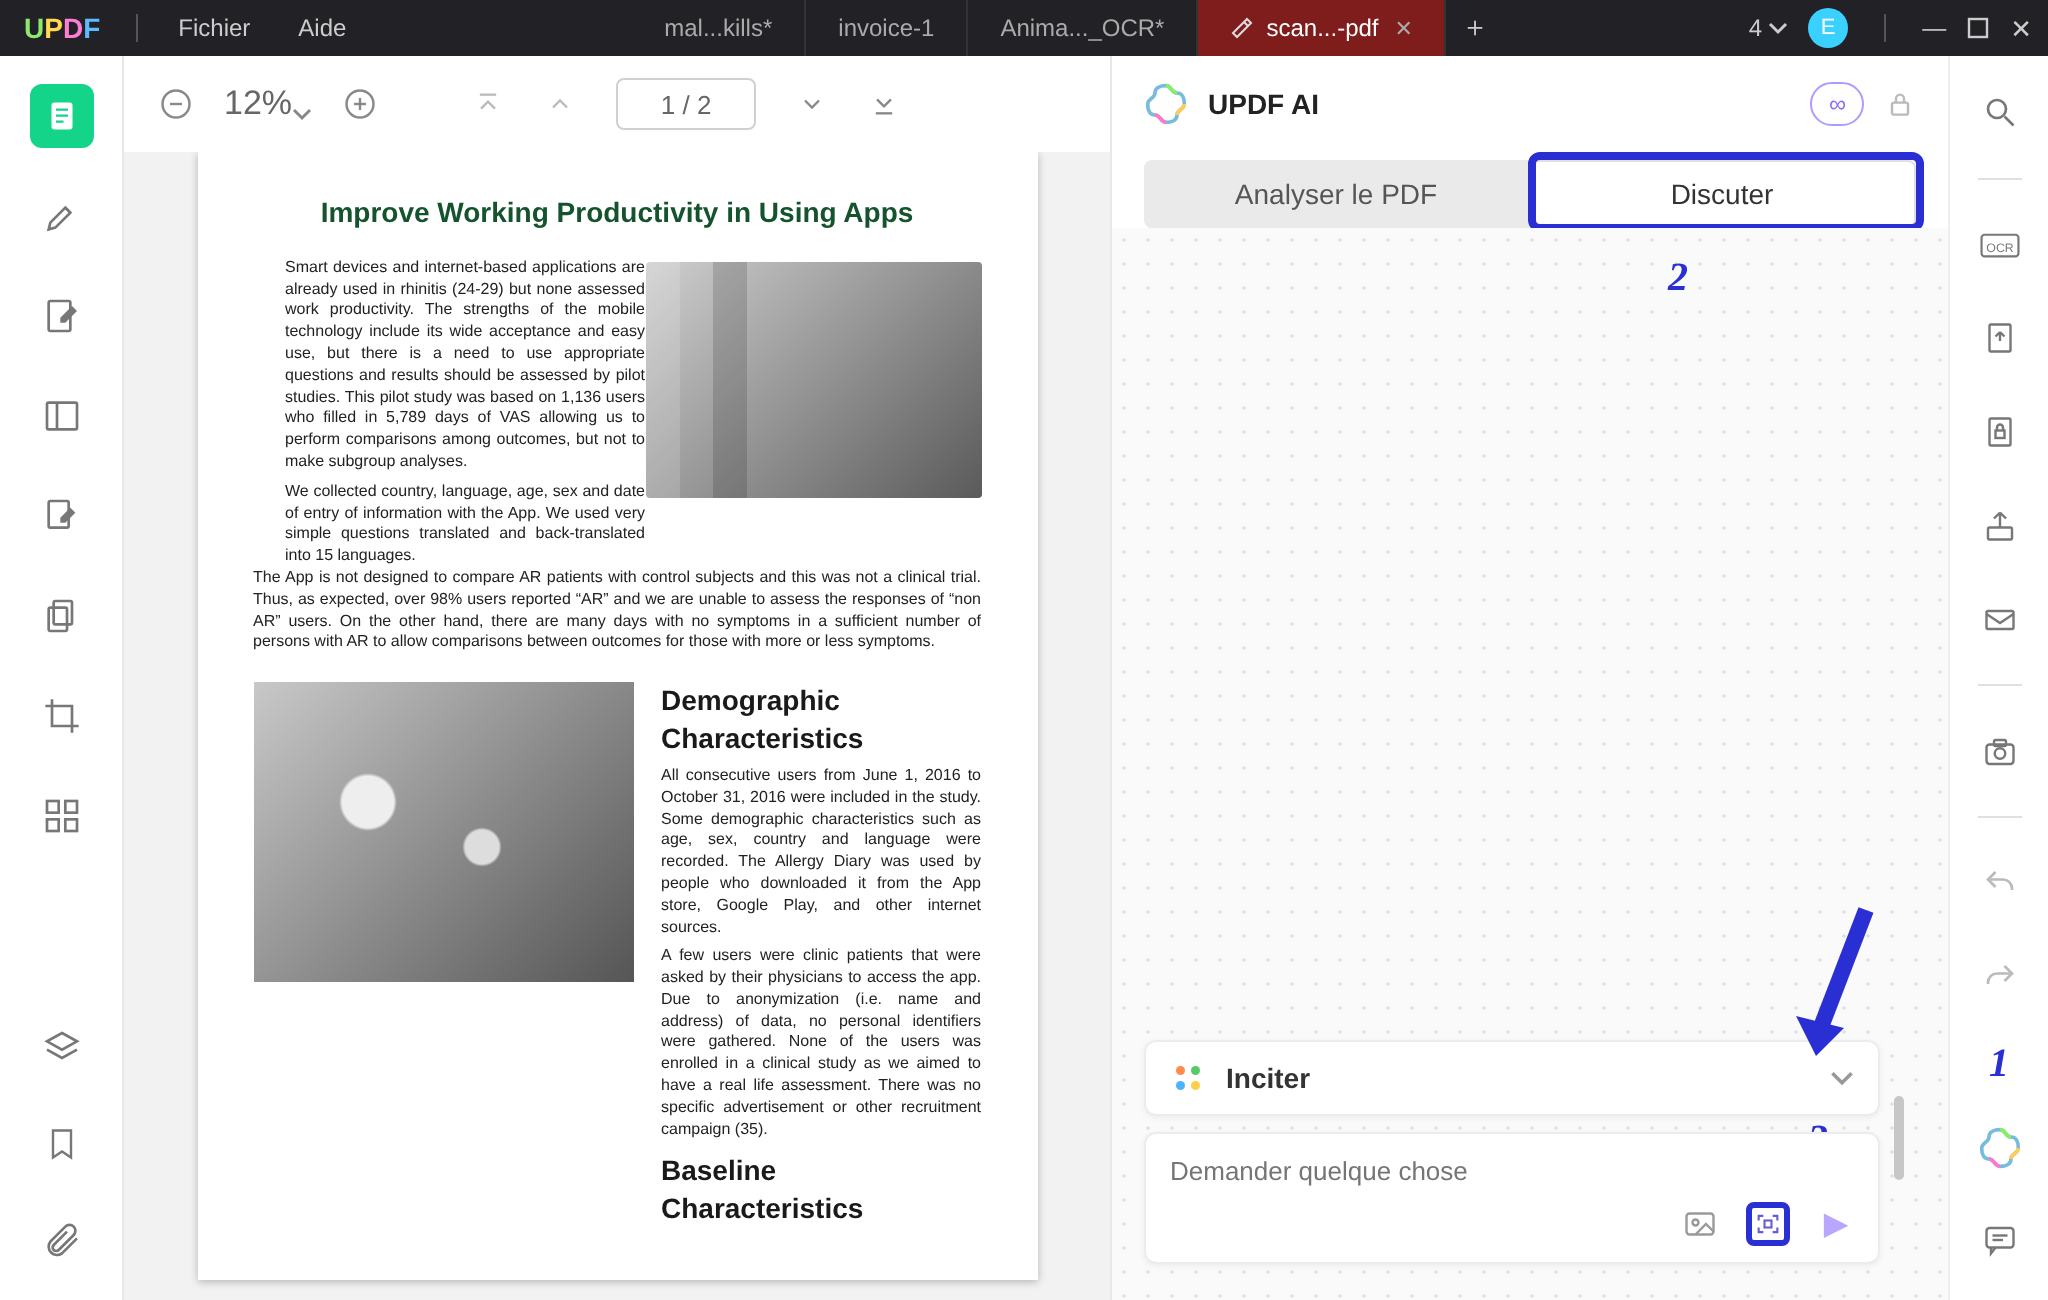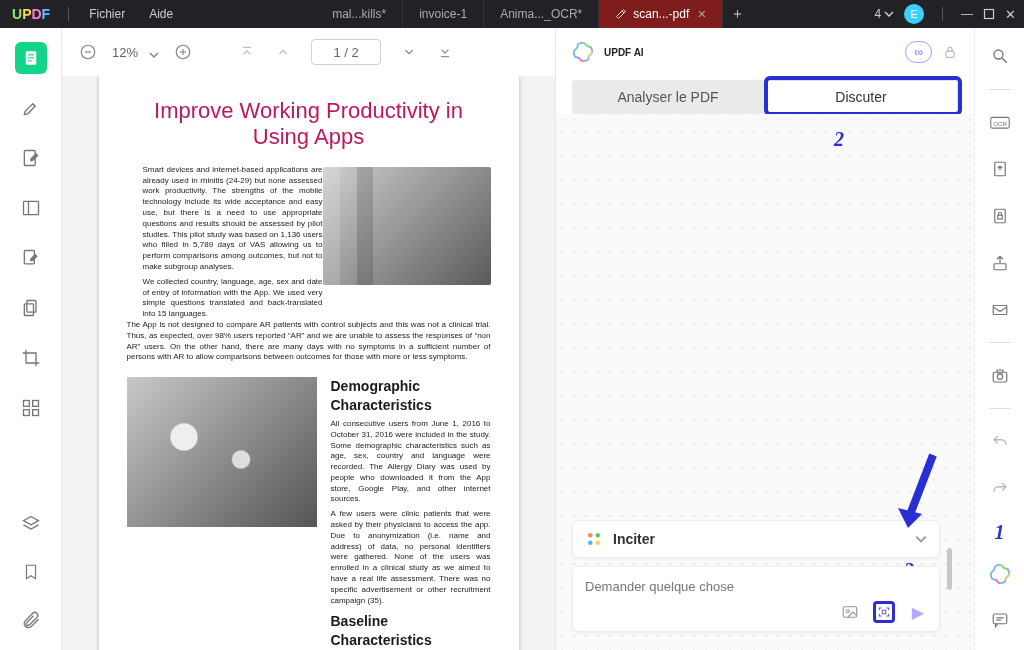--- a/index.html
+++ b/index.html
@@ -30,47 +30,47 @@
   
   .left-rail { width: 62px; border-right: 1px solid #e8e8e8; display: flex; flex-direction: column; align-items: center; padding-top: 14px; gap: 18px; }
   .rail-btn { width: 32px; height: 32px; display: flex; align-items: center; justify-content: center; color: #666; cursor: pointer; border-radius: 6px; }
   .rail-btn.active { background: #14d48a; color: #fff; }
   .rail-bottom { margin-top: auto; margin-bottom: 14px; display: flex; flex-direction: column; gap: 16px; align-items: center; }
 
   
   .viewer { flex: 1; display: flex; flex-direction: column; border-right: 1px solid #e8e8e8; min-width: 0; }
   .toolbar { height: 48px; display: flex; align-items: center; padding: 0 14px; gap: 12px; color: #666; }
   .tb-btn { width: 24px; height: 24px; display: flex; align-items: center; justify-content: center; cursor: pointer; color: #888; }
-  .zoom { font-size: 13px; display: flex; align-items: flex-end; gap: 11px; }
+  .zoom { font-size: 17px; display: flex; align-items: flex-end; gap: 0; }
   .page-box { width: 70px; height: 26px; border: 1px solid #d0d0d0; border-radius: 4px; display: flex; align-items: center; justify-content: center; font-size: 13px; margin: 0 4px; }
 
   .doc-pane { flex: 1; background: #f2f2f2; overflow: hidden; position: relative; display: flex; justify-content: center; align-items: flex-start; }
   .page { width: 420px; margin-top: 0; background: #fff; box-shadow: 0 1px 4px rgba(0,0,0,0.25); padding: 22px 28px; font-family: Georgia, 'Times New Roman', serif; color: #222; }
-  .page h1 { font-family: "Segoe UI", Arial, sans-serif; font-size: 22px; font-weight: 400; text-align: center; line-height: 1.2; margin-bottom: 14px; color: #be185d; }
+  .page h1 { font-family: "Segoe UI", Arial, sans-serif; font-size: 14px; font-weight: 700; text-align: center; line-height: 1.2; margin-bottom: 14px; color: #14532d; }
   .col2 { display: flex; gap: 0; margin-left: 16px; }
   .colL { width: 180px; font-size: 8px; text-align: justify; line-height: 1.35; }
   .colR { flex: 1; }
   .photo { background: linear-gradient(135deg,#bfbfbf,#6e6e6e); width: 100%; }
   .photo.p1 { height: 118px; margin-top: 2px; border-radius: 2px; background:
      linear-gradient(90deg, rgba(255,255,255,0.15) 0 10%, transparent 10% 20%, rgba(0,0,0,0.15) 20% 30%, transparent 30%),
      linear-gradient(135deg,#cfcfcf,#5a5a5a); }
   .para { font-size: 8px; text-align: justify; line-height: 1.35; }
   .h2 { font-family: Liberation Sans, sans-serif; font-size: 14px; font-weight: 700; margin: 6px 0 4px; color: #1a1a1a; }
   .photo.p2 { height: 150px; width: 190px; margin-top: 6px; background:
      radial-gradient(circle at 30% 40%, #eee 0 8%, transparent 9%),
      radial-gradient(circle at 60% 55%, #ddd 0 6%, transparent 7%),
      linear-gradient(135deg,#c8c8c8,#555);}
   .col3 { display: flex; gap: 14px; margin-top: 8px; }
   .col3 .r { width: 172px; font-size: 8px; text-align: justify; line-height: 1.35; }
 
   
   .ai-panel { width: 418px; display: flex; flex-direction: column; position: relative; }
   .ai-header { height: 48px; display: flex; align-items: center; padding: 0 16px; gap: 10px; }
   .ai-logo { width: 22px; height: 22px; }
-  .ai-title { font-weight: 700; font-size: 10px; color: #222; flex: 1; }
+  .ai-title { font-weight: 700; font-size: 14px; color: #222; flex: 1; }
   .pill { height: 22px; border-radius: 11px; border: 1.5px solid #b199ff; color: #8e6bff; font-size: 12px; display: flex; align-items: center; justify-content: center; padding: 0 8px; cursor: pointer; }
   .lock { color: #bbb; }
 
   .ai-tabs-wrap { padding: 4px 16px 0 16px; }
   .ai-tabs { display: flex; height: 34px; background: #eaeaea; border-radius: 4px; overflow: hidden; }
   .ai-tab { flex: 1; display: flex; align-items: center; justify-content: center; font-size: 14px; color: #555; cursor: pointer; }
   .ai-tab.active { background: #fff; color: #333; border: 1px solid #e0e0e0; border-radius: 4px; }
   .highlight-box { border: 4px solid #2a2fd3; border-radius: 6px; padding: 2px; }
   .ai-tabs-high { position: relative; }
   .ai-tabs-high .highlight-box { position: absolute; right: 12px; top: 0; width: 198px; height: 40px; pointer-events: none; }

